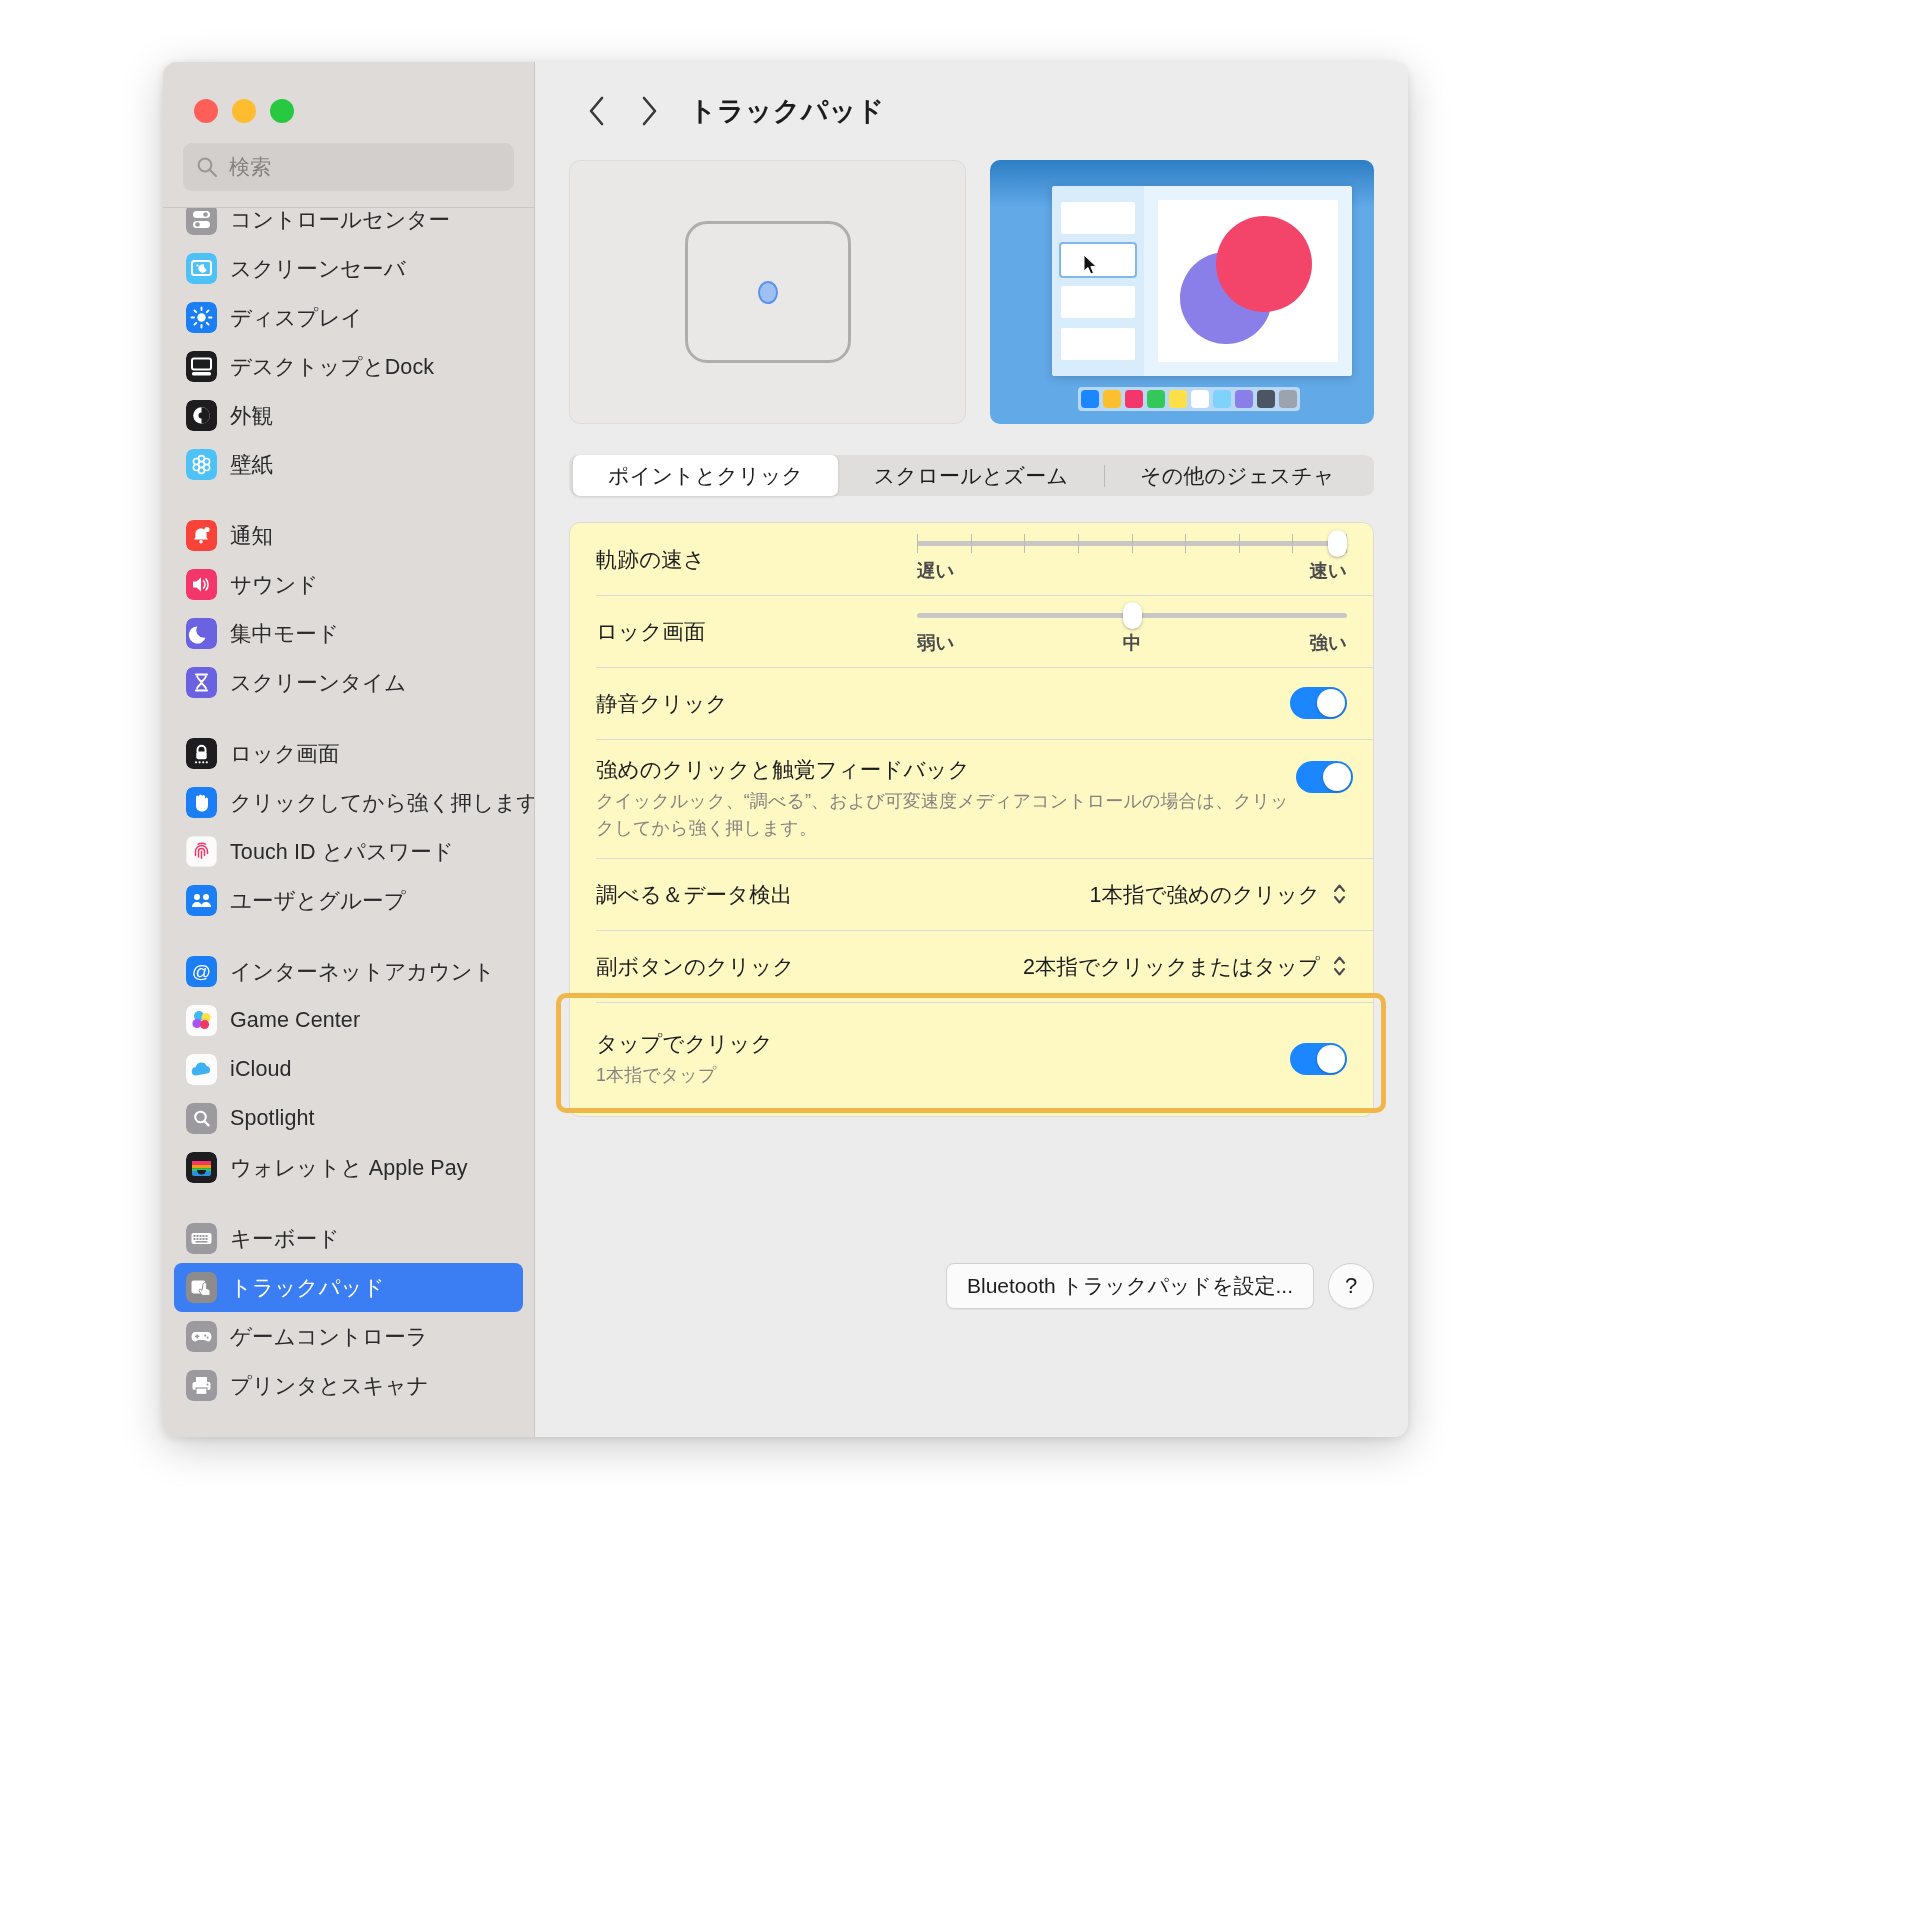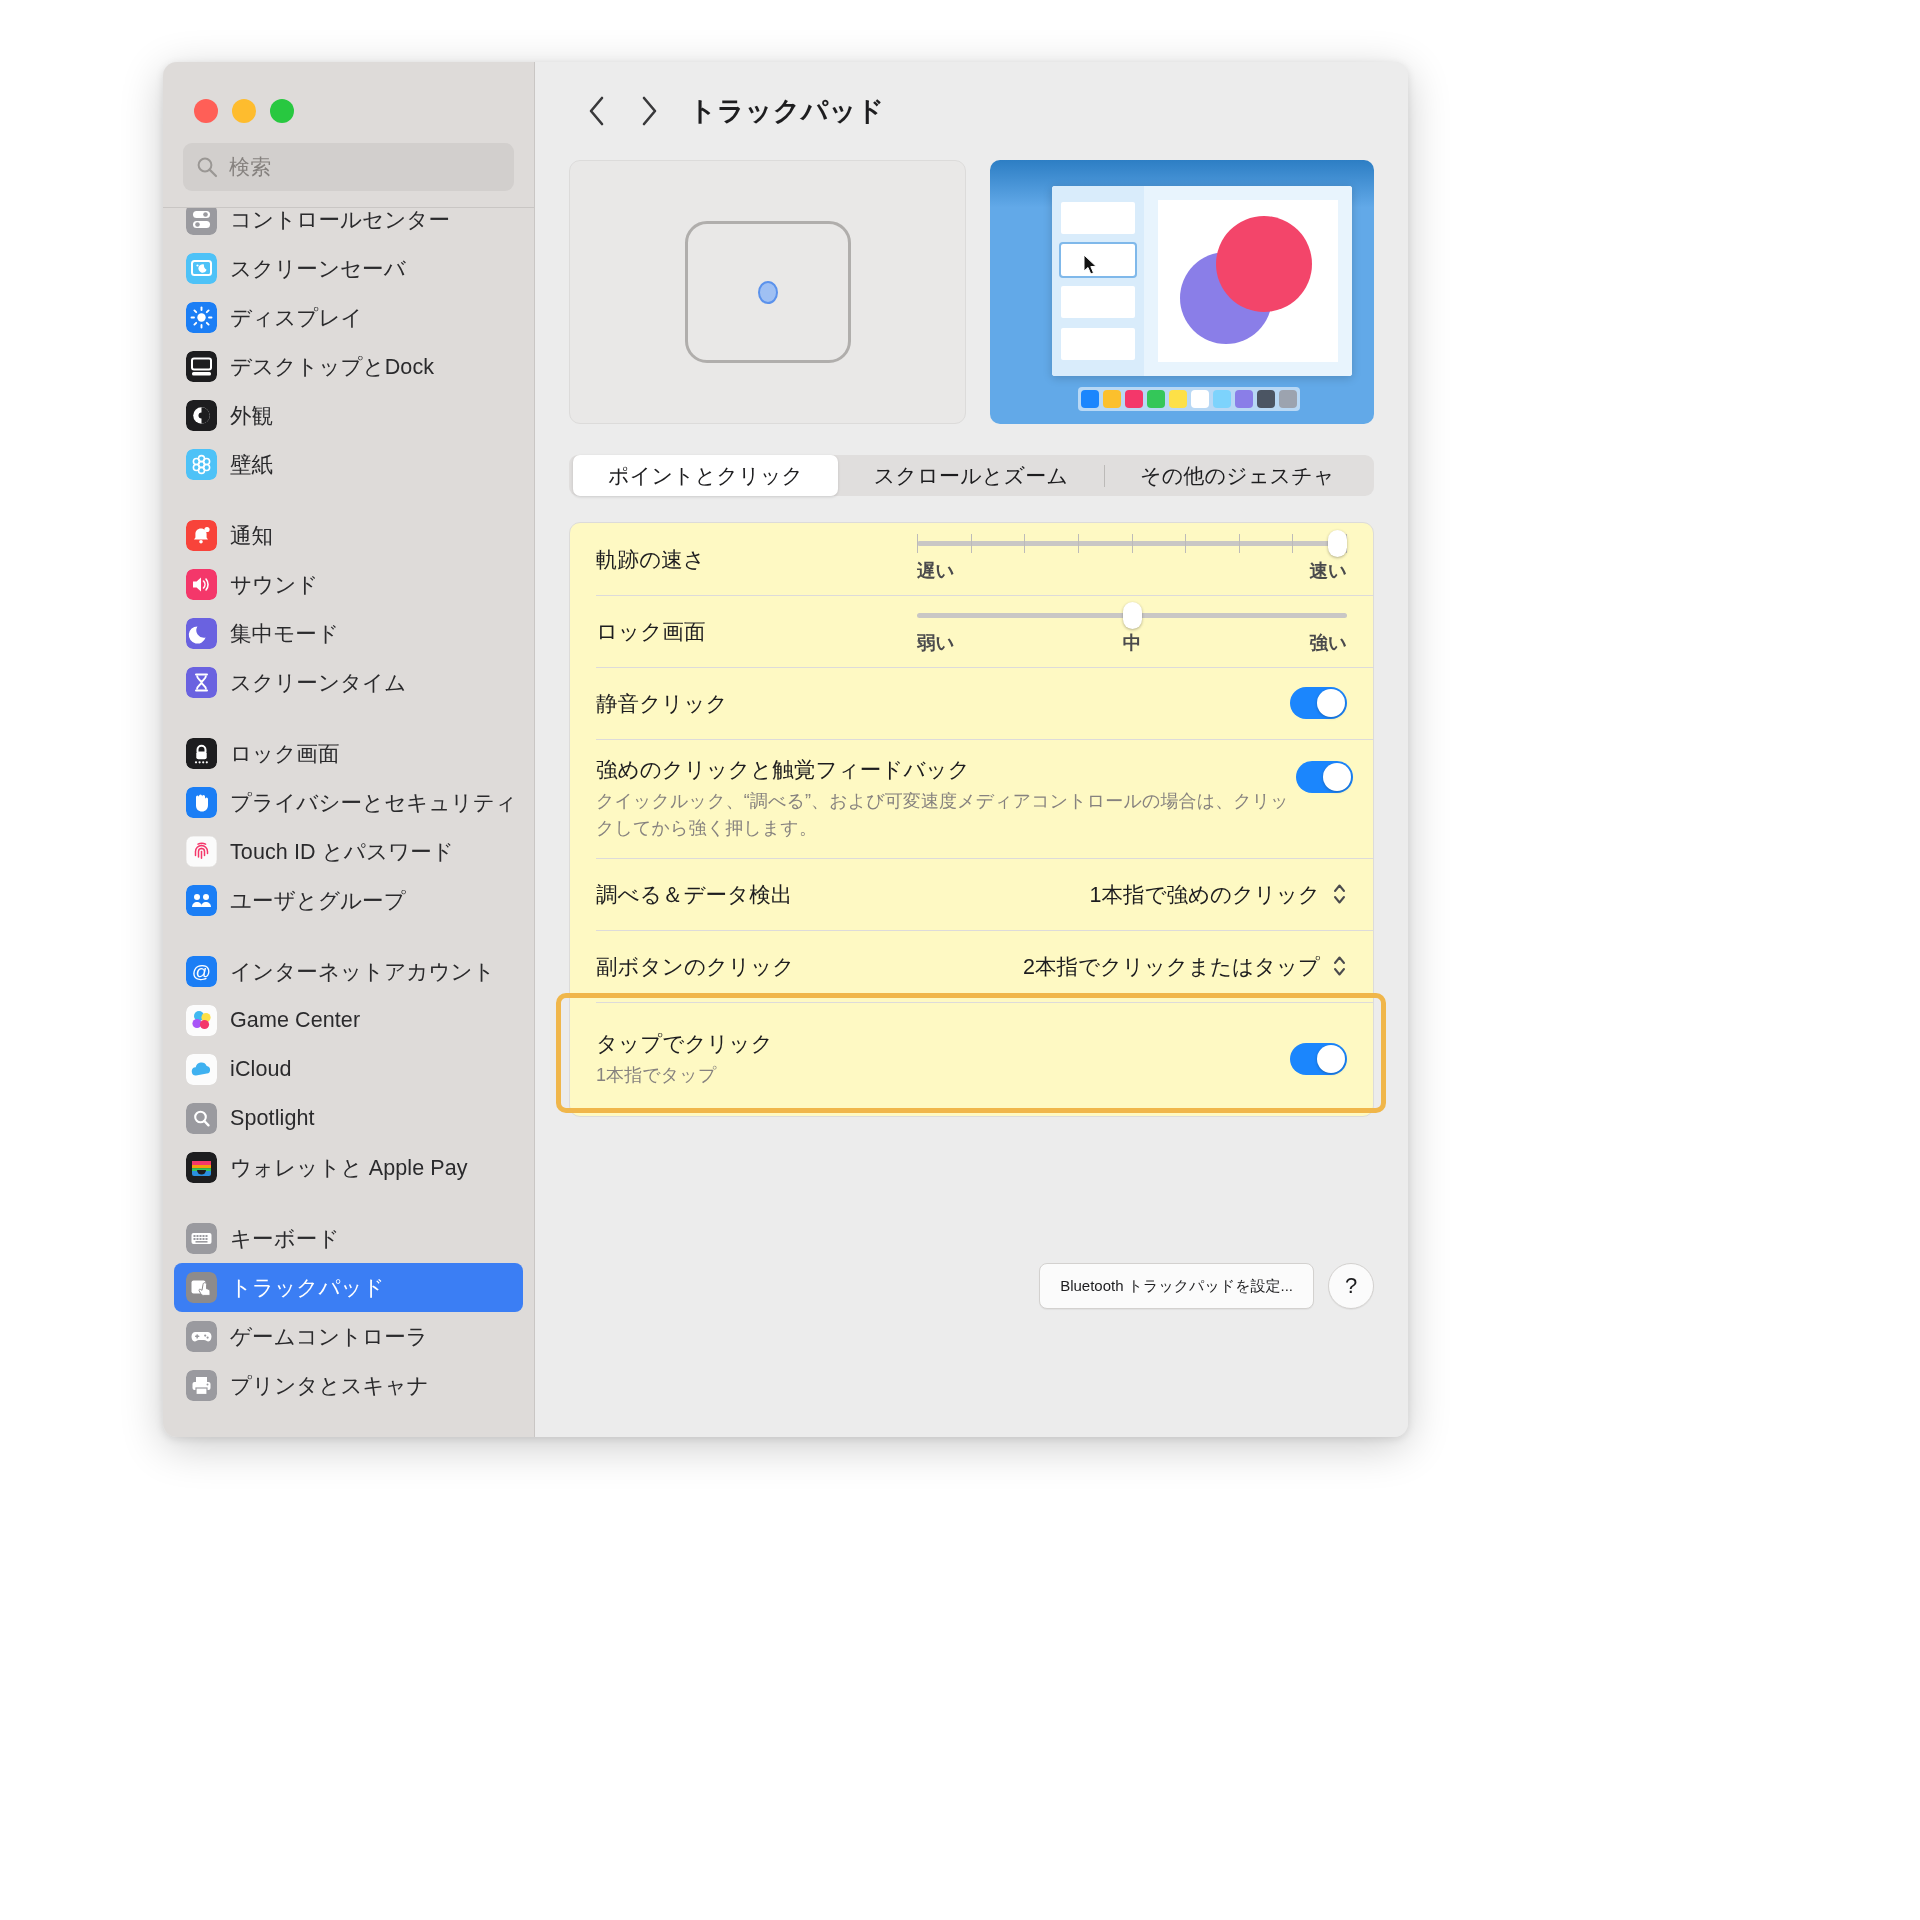--- a/index.html
+++ b/index.html
@@ -256,21 +256,21 @@
     display: flex; justify-content: flex-end; align-items: center;
     gap: 14px;
     margin-top: 146px;
     padding-right: 0;
   }
   .btn {
     height: 46px; padding: 0 20px;
     background: #fbfbfb; border: 1px solid #d3d1cf;
     border-radius: 8px;
     display: flex; align-items: center;
-    font-size: 15px; color: #1d1d1f;
+    font-size: 21px; color: #1d1d1f;
     box-shadow: 0 1px 1px rgba(0,0,0,.05);
     white-space: nowrap;
   }
   .btn.help {
     width: 46px; padding: 0; justify-content: center;
     border-radius: 50%; font-size: 22px;
   }
 </style>
 </head>
 <body>
@@ -448,21 +448,21 @@
             </span>
             <span class="sb-label">ロック画面</span>
           </div>
           <div class="sb-item">
             <span class="sb-icon">
               <svg width="31" height="31" viewBox="0 0 31 31">
                   <rect width="31" height="31" rx="7" fill="#1b7ef5"></rect>
                   <path d="M10 16V10a1.5 1.5 0 0 1 3 0v4.5V9a1.5 1.5 0 0 1 3 0v5.5V9.5a1.5 1.5 0 0 1 3 0V15v-3a1.5 1.5 0 0 1 3 0v6c0 4-2.4 6.5-6 6.5s-6-2.3-6-6z" fill="#fff"></path>
                 </svg>
             </span>
-            <span class="sb-label">プライバシーとセキュリティ</span>
+            <span class="sb-label">クリックしてから強く押します</span>
           </div>
           <div class="sb-item">
             <span class="sb-icon">
               <svg width="31" height="31" viewBox="0 0 31 31">
                   <rect width="31" height="31" rx="7" fill="#fbfbfb" stroke="#e6e4e2"></rect>
                   <g fill="none" stroke="#f4376a" stroke-width="1.5" stroke-linecap="round">
                     <path d="M15.5 9.5c-3.3 0-6 2.7-6 6v4"></path>
                     <path d="M15.5 9.5c3.3 0 6 2.7 6 6v2"></path>
                     <path d="M15.5 12.6a3 3 0 0 0-3 3v5.4"></path>
                     <path d="M15.5 12.6a3 3 0 0 1 3 3v4"></path>

